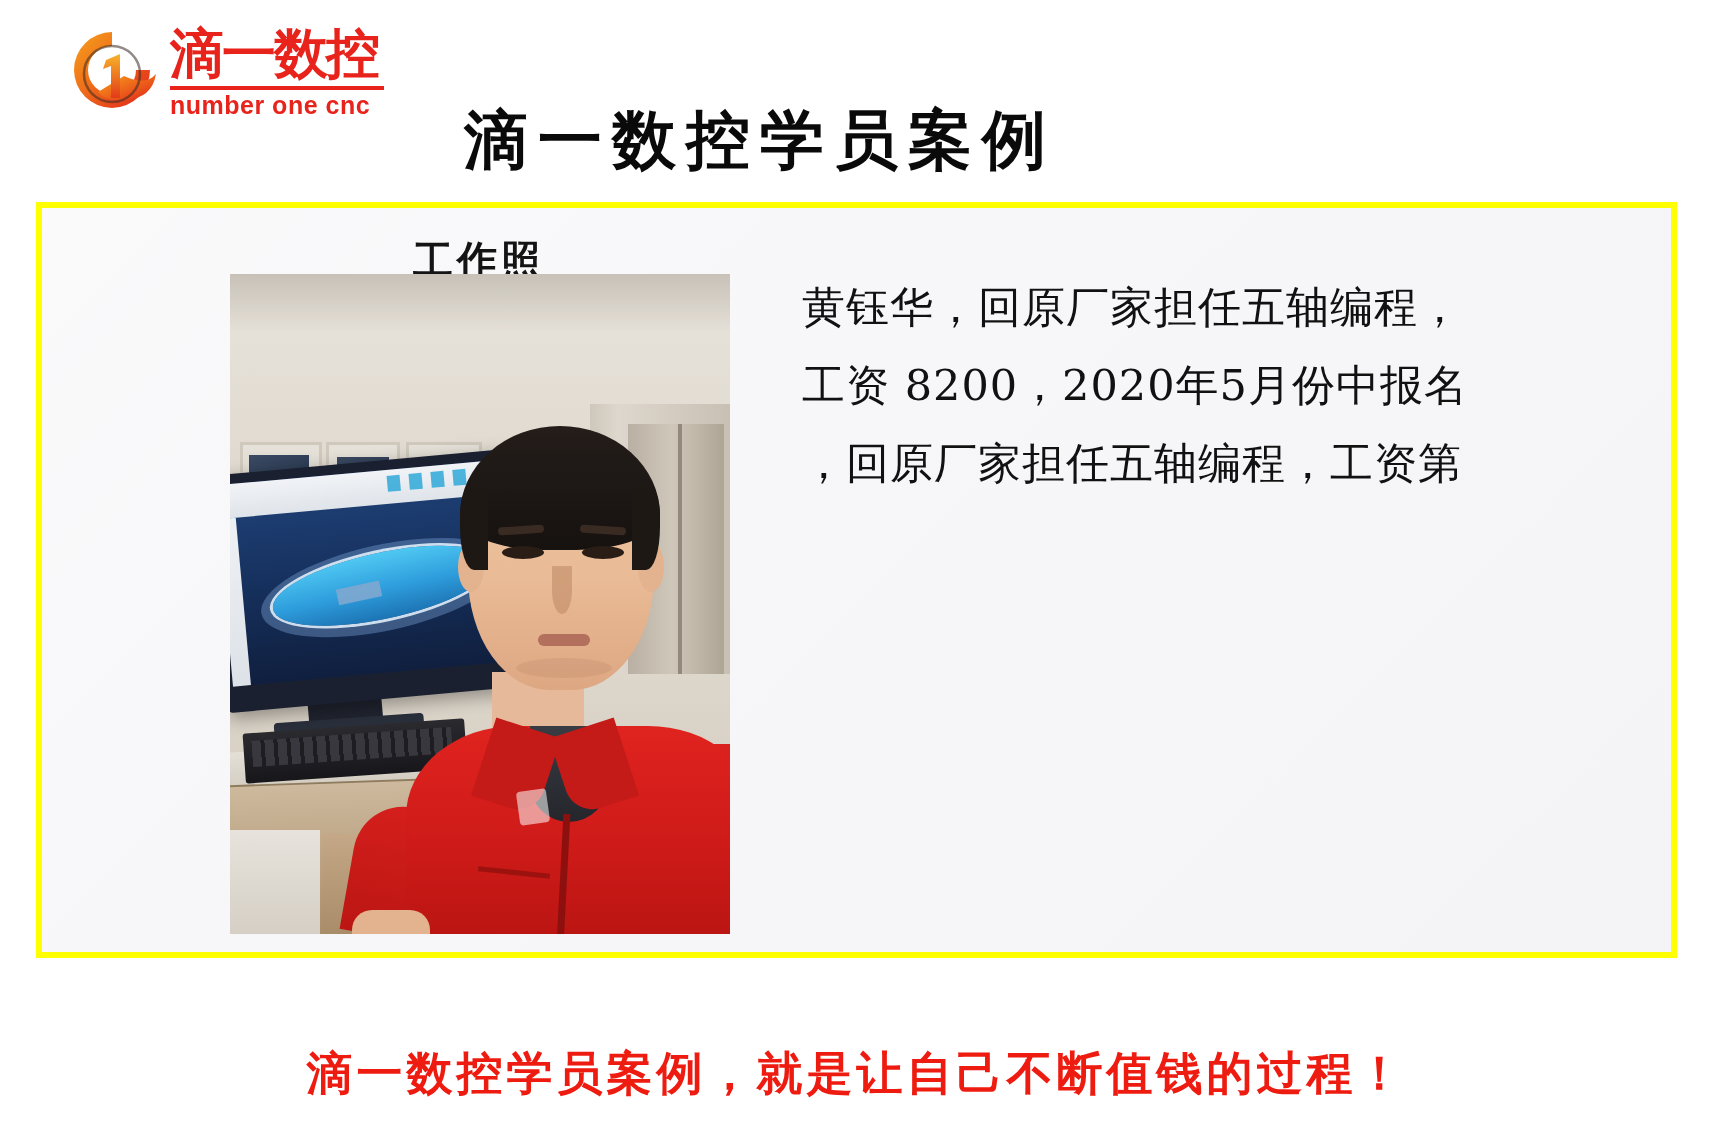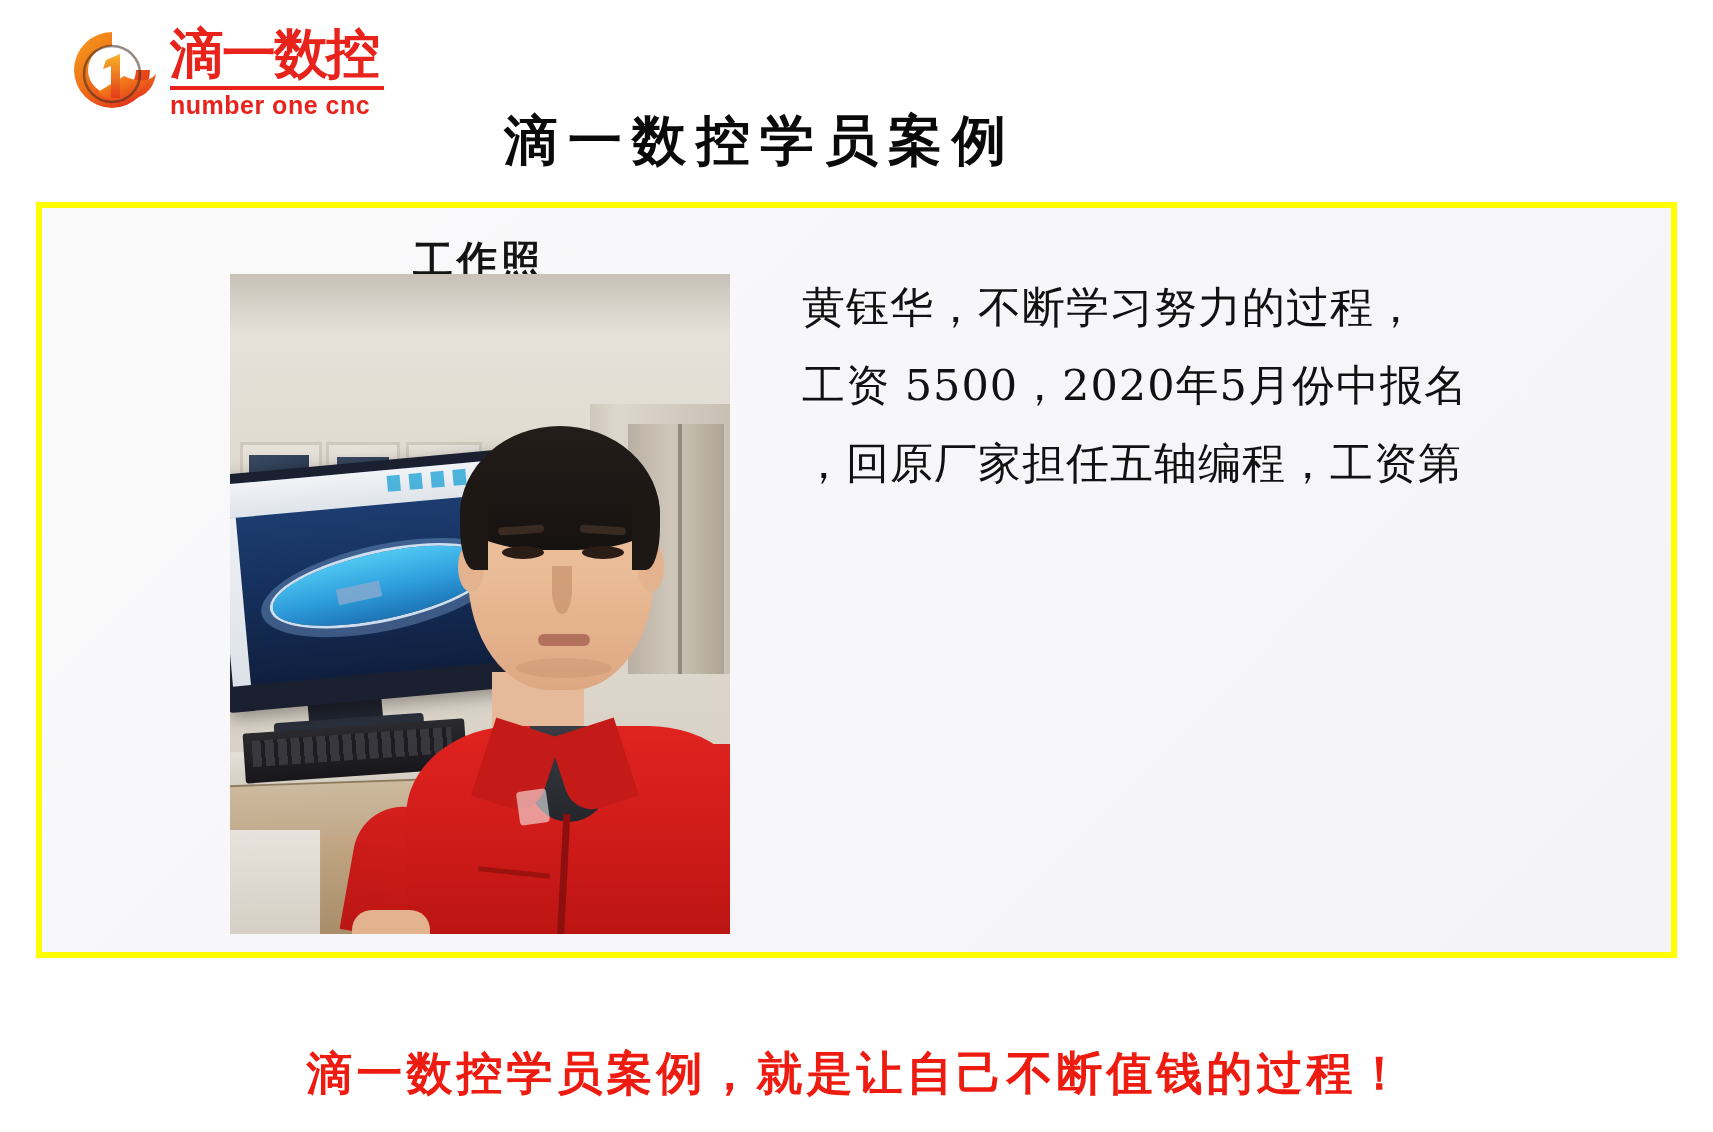--- a/index.html
+++ b/index.html
@@ -78,21 +78,21 @@
   }
 
   #page-title {
     position: absolute;
     left: 440px;
     top: 104px;
     width: 640px;
     text-align: center;
     font-family: "DejaVu Serif", "Liberation Serif", serif;
     font-weight: bold;
-    font-size: 54px;
+    font-size: 64px;
     line-height: 72px;
     letter-spacing: 10px;
     color: #0a0a0a;
     white-space: nowrap;
   }
 
   
   #card {
     position: absolute;
     left: 36px;
@@ -491,19 +491,19 @@
     <div class="ph inner-shirt"></div>
     <div class="ph collar-l"></div>
     <div class="ph collar-r"></div>
     <div class="ph zipper"></div>
     <div class="ph pocket-l"></div>
     <div class="ph logo-embroid"></div>
     <div class="ph hand"></div>
   </div>
 
   <div id="body-text">
-    <div class="body-line">黄钰华，不断学习努力的过程，</div>
-    <div class="body-line">工资 5500，2020年5月份中报名</div>
+    <div class="body-line">黄钰华，回原厂家担任五轴编程，</div>
+    <div class="body-line">工资 8200，2020年5月份中报名</div>
     <div class="body-line">，回原厂家担任五轴编程，工资第</div>
   </div>
 </div>
 
 <div id="caption">滴一数控学员案例，就是让自己不断值钱的过程！</div>
 
 </body></html>

